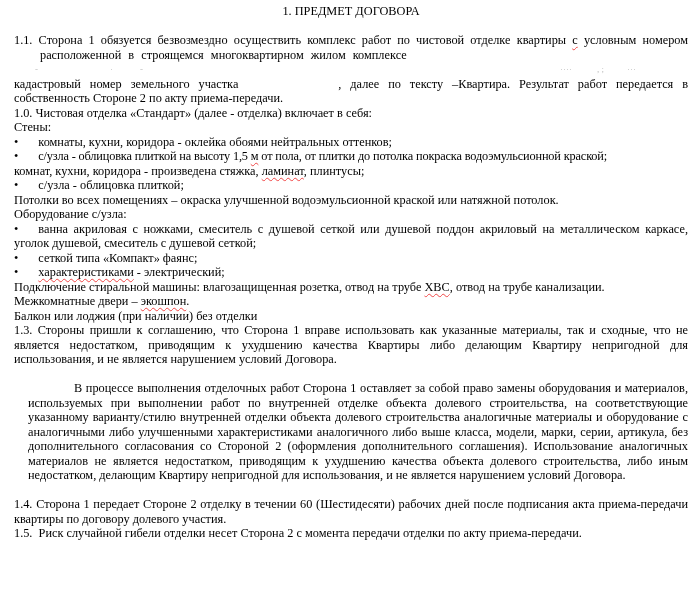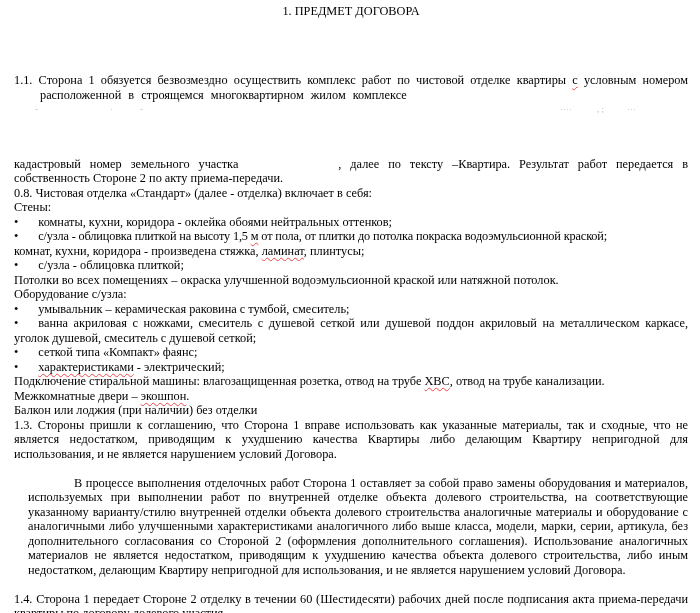--- a/index.html
+++ b/index.html
@@ -11,21 +11,21 @@
     background:#ffffff;
     font-family:"Liberation Serif","DejaVu Serif",serif;
     font-size:12.3px;
     line-height:14.5px;
     color:#000000;
     overflow:hidden;
   }
   .blk { min-height:14.5px; white-space:normal; }
   .center { text-align:center; }
   .jst { text-align:justify; }
-  .jst-full { text-align:justify; text-align-last:justify;margin-top:40px; }
+  .jst-full { text-align:justify; text-align-last:justify; }
   .sub { }
   .l2 { margin-left:26px; word-spacing:4px; }
   .ind-first { text-indent:46px;margin-left:14px; }
   .blank { height:14.5px; }
   .tight { letter-spacing:-0.15px; }
   .gap { display:inline-block; height:1px; }
   .sp {
     text-decoration:underline;
     text-decoration-style:wavy;
     text-decoration-color:#f04747;
@@ -50,29 +50,28 @@
     <div class="blk art-row">
       <span class="artifact" style="left: 21px;">‑</span>
       <span class="artifact" style="left: 96px;">·</span>
       <span class="artifact" style="left: 126px;">‑</span>
       <span class="artifact" style="left: 546px;">····</span>
       <span class="artifact" style="left: 583px;">, ;</span>
       <span class="artifact" style="left: 613px;">···</span>
     </div>
     <div class="blk jst-full"><span>кадастровый номер земельного участка</span><span class="gap" style="width: 100px;"></span><span>, далее по тексту –Квартира. Результат работ передается в</span></div>
     <div class="blk "><span>собственность Стороне 2 по акту приема-передачи.</span></div>
-    <div class="blk "><span>0.8. Чистовая отделка «Стандарт» (далее - отделка) включает в себя:</span></div>
+    <div class="blk "><span>1.0. Чистовая отделка «Стандарт» (далее - отделка) включает в себя:</span></div>
     <div class="blk sub"><span>Стены:</span></div>
     <div class="blk sub"><span>•</span><span class="gap" style="width: 20px;"></span><span>комнаты, кухни, коридора - оклейка обоями нейтральных оттенков;</span></div>
     <div class="blk sub jst tight"><span>•</span><span class="gap" style="width: 20px;"></span><span>с/узла - облицовка плиткой на высоту 1,5 </span><span class="sp">м</span><span> от пола, от плитки до потолка покраска водоэмульсионной краской;</span></div>
     <div class="blk sub"><span>комнат, кухни, коридора - произведена стяжка, </span><span class="sp">ламинат</span><span>, плинтусы;</span></div>
     <div class="blk sub"><span>•</span><span class="gap" style="width: 20px;"></span><span>с/узла - облицовка плиткой;</span></div>
     <div class="blk sub"><span>Потолки во всех помещениях – окраска улучшенной водоэмульсионной краской или натяжной потолок.</span></div>
     <div class="blk sub"><span>Оборудование с/узла:</span></div>
-    <div class="blk sub"><span>•</span><span class="gap" style="width: 20px;"></span><span>умывальник – керамическая раковина с тумбой, смеситель;</span></div>
     <div class="blk sub jst"><span>•</span><span class="gap" style="width: 20px;"></span><span>ванна акриловая с ножками, смеситель с душевой сеткой или душевой поддон акриловый на металлическом каркасе, уголок душевой, смеситель с душевой сеткой;</span></div>
     <div class="blk sub"><span>•</span><span class="gap" style="width: 20px;"></span><span>сеткой типа «Компакт» фаянс;</span></div>
     <div class="blk sub"><span>•</span><span class="gap" style="width: 20px;"></span><span class="sp">характеристиками</span><span> - электрический;</span></div>
     <div class="blk sub"><span>Подключение стиральной машины: влагозащищенная розетка, отвод на трубе </span><span class="sp">ХВС</span><span>, отвод на трубе канализации.</span></div>
     <div class="blk sub"><span>Межкомнатные двери – </span><span class="sp">экошпон</span><span>.</span></div>
     <div class="blk sub"><span>Балкон или лоджия (при наличии) без отделки</span></div>
     <div class="blk jst"><span>1.3. Стороны пришли к соглашению, что Сторона 1 вправе использовать как указанные материалы, так и сходные, что не является недостатком, приводящим к ухудшению качества Квартиры либо делающим Квартиру непригодной для использования, и не является нарушением условий Договора.</span></div>
     <div class="blk blank"></div>
     <div class="blk jst ind-first"><span>В процессе выполнения отделочных работ Сторона 1 оставляет за собой право замены оборудования и материалов, используемых при выполнении работ по внутренней отделке объекта долевого строительства, на соответствующие указанному варианту/стилю внутренней отделки объекта долевого строительства аналогичные материалы и оборудование с аналогичными либо улучшенными характеристиками аналогичного либо выше класса, модели, марки, серии, артикула, без дополнительного согласования со Стороной 2 (оформления дополнительного соглашения). Использование аналогичных материалов не является недостатком, приводящим к ухудшению качества объекта долевого строительства, либо иным недостатком, делающим Квартиру непригодной для использования, и не является нарушением условий Договора.</span></div>
     <div class="blk blank"></div>

